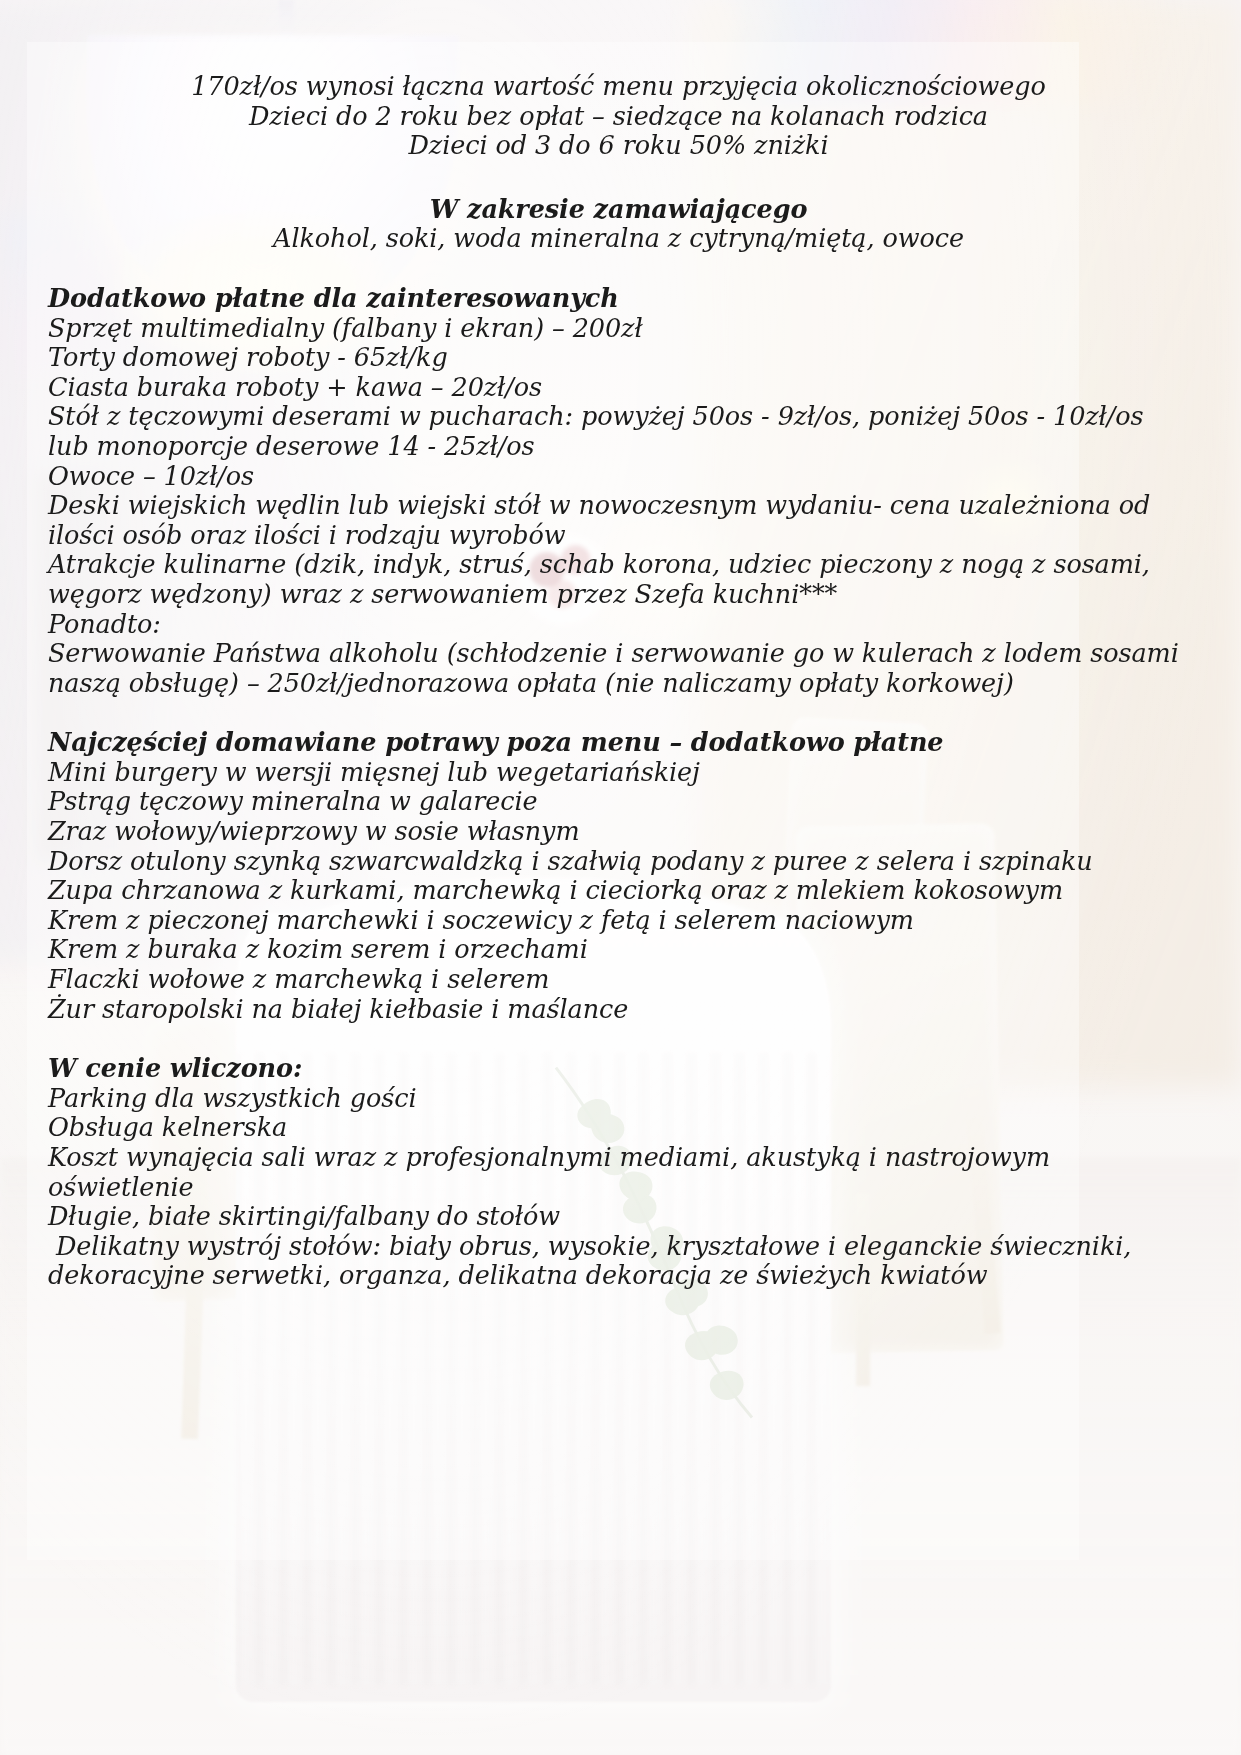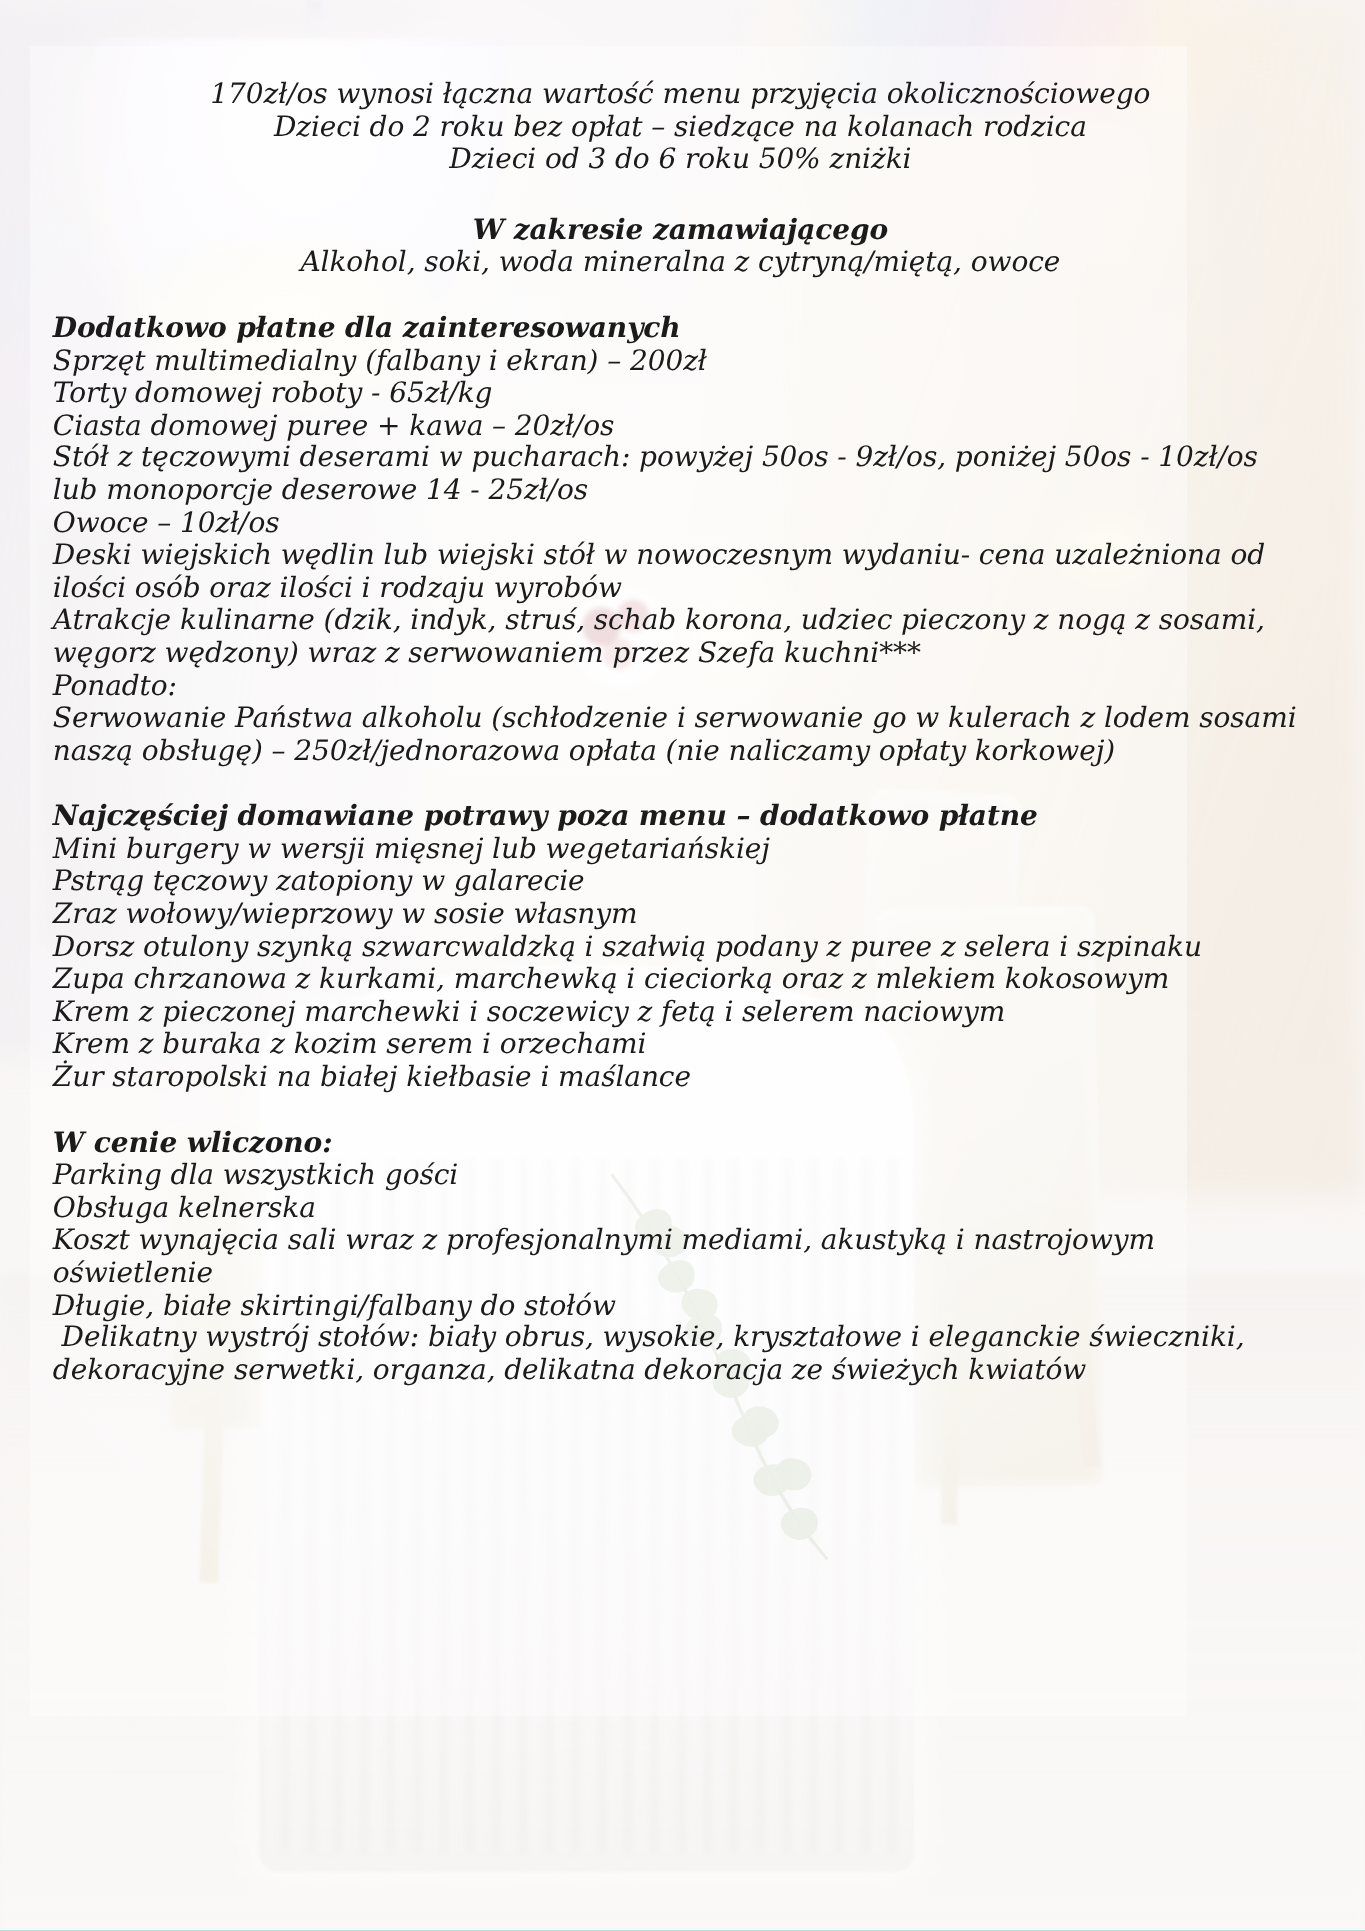--- a/index.html
+++ b/index.html
@@ -356,44 +356,45 @@
       <div class="line bold">W zakresie zamawiającego</div>
       <div class="line">Alkohol, soki, woda mineralna z cytryną/miętą, owoce</div>
     </div>
 
     <div class="spacer-md"></div>
 
     <div class="block">
       <div class="line bold">Dodatkowo płatne dla zainteresowanych</div>
       <div class="line">Sprzęt multimedialny (falbany i ekran) – 200zł</div>
       <div class="line">Torty domowej roboty - 65zł/kg</div>
-      <div class="line">Ciasta domowej puree + kawa – 20zł/os</div>
+      <div class="line">Ciasta buraka roboty + kawa – 20zł/os</div>
       <div class="line">Stół z tęczowymi deserami w pucharach: powyżej 50os - 9zł/os, poniżej 50os - 10zł/os</div>
       <div class="line">lub monoporcje deserowe 14 - 25zł/os</div>
       <div class="line">Owoce – 10zł/os</div>
       <div class="line">Deski wiejskich wędlin lub wiejski stół w nowoczesnym wydaniu- cena uzależniona od</div>
       <div class="line">ilości osób oraz ilości i rodzaju wyrobów</div>
       <div class="line">Atrakcje kulinarne (dzik, indyk, struś, schab korona, udziec pieczony z nogą z sosami,</div>
       <div class="line">węgorz wędzony) wraz z serwowaniem przez Szefa kuchni***</div>
       <div class="line">Ponadto:</div>
       <div class="line">Serwowanie Państwa alkoholu (schłodzenie i serwowanie go w kulerach z lodem sosami</div>
       <div class="line">naszą obsługę) – 250zł/jednorazowa opłata (nie naliczamy opłaty korkowej)</div>
     </div>
 
     <div class="spacer-md"></div>
 
     <div class="block">
       <div class="line bold">Najczęściej domawiane potrawy poza menu – dodatkowo płatne</div>
       <div class="line">Mini burgery w wersji mięsnej lub wegetariańskiej</div>
-      <div class="line">Pstrąg tęczowy zatopiony w galarecie</div>
+      <div class="line">Pstrąg tęczowy mineralna w galarecie</div>
       <div class="line">Zraz wołowy/wieprzowy w sosie własnym</div>
       <div class="line">Dorsz otulony szynką szwarcwaldzką i szałwią podany z puree z selera i szpinaku</div>
       <div class="line">Zupa chrzanowa z kurkami, marchewką i cieciorką oraz z mlekiem kokosowym</div>
       <div class="line">Krem z pieczonej marchewki i soczewicy z fetą i selerem naciowym</div>
       <div class="line">Krem z buraka z kozim serem i orzechami</div>
+      <div class="line">Flaczki wołowe z marchewką i selerem</div>
       <div class="line">Żur staropolski na białej kiełbasie i maślance</div>
     </div>
 
     <div class="spacer-md"></div>
 
     <div class="block">
       <div class="line bold">W cenie wliczono:</div>
       <div class="line">Parking dla wszystkich gości</div>
       <div class="line">Obsługa kelnerska</div>
       <div class="line">Koszt wynajęcia sali wraz z profesjonalnymi mediami, akustyką i nastrojowym</div>

